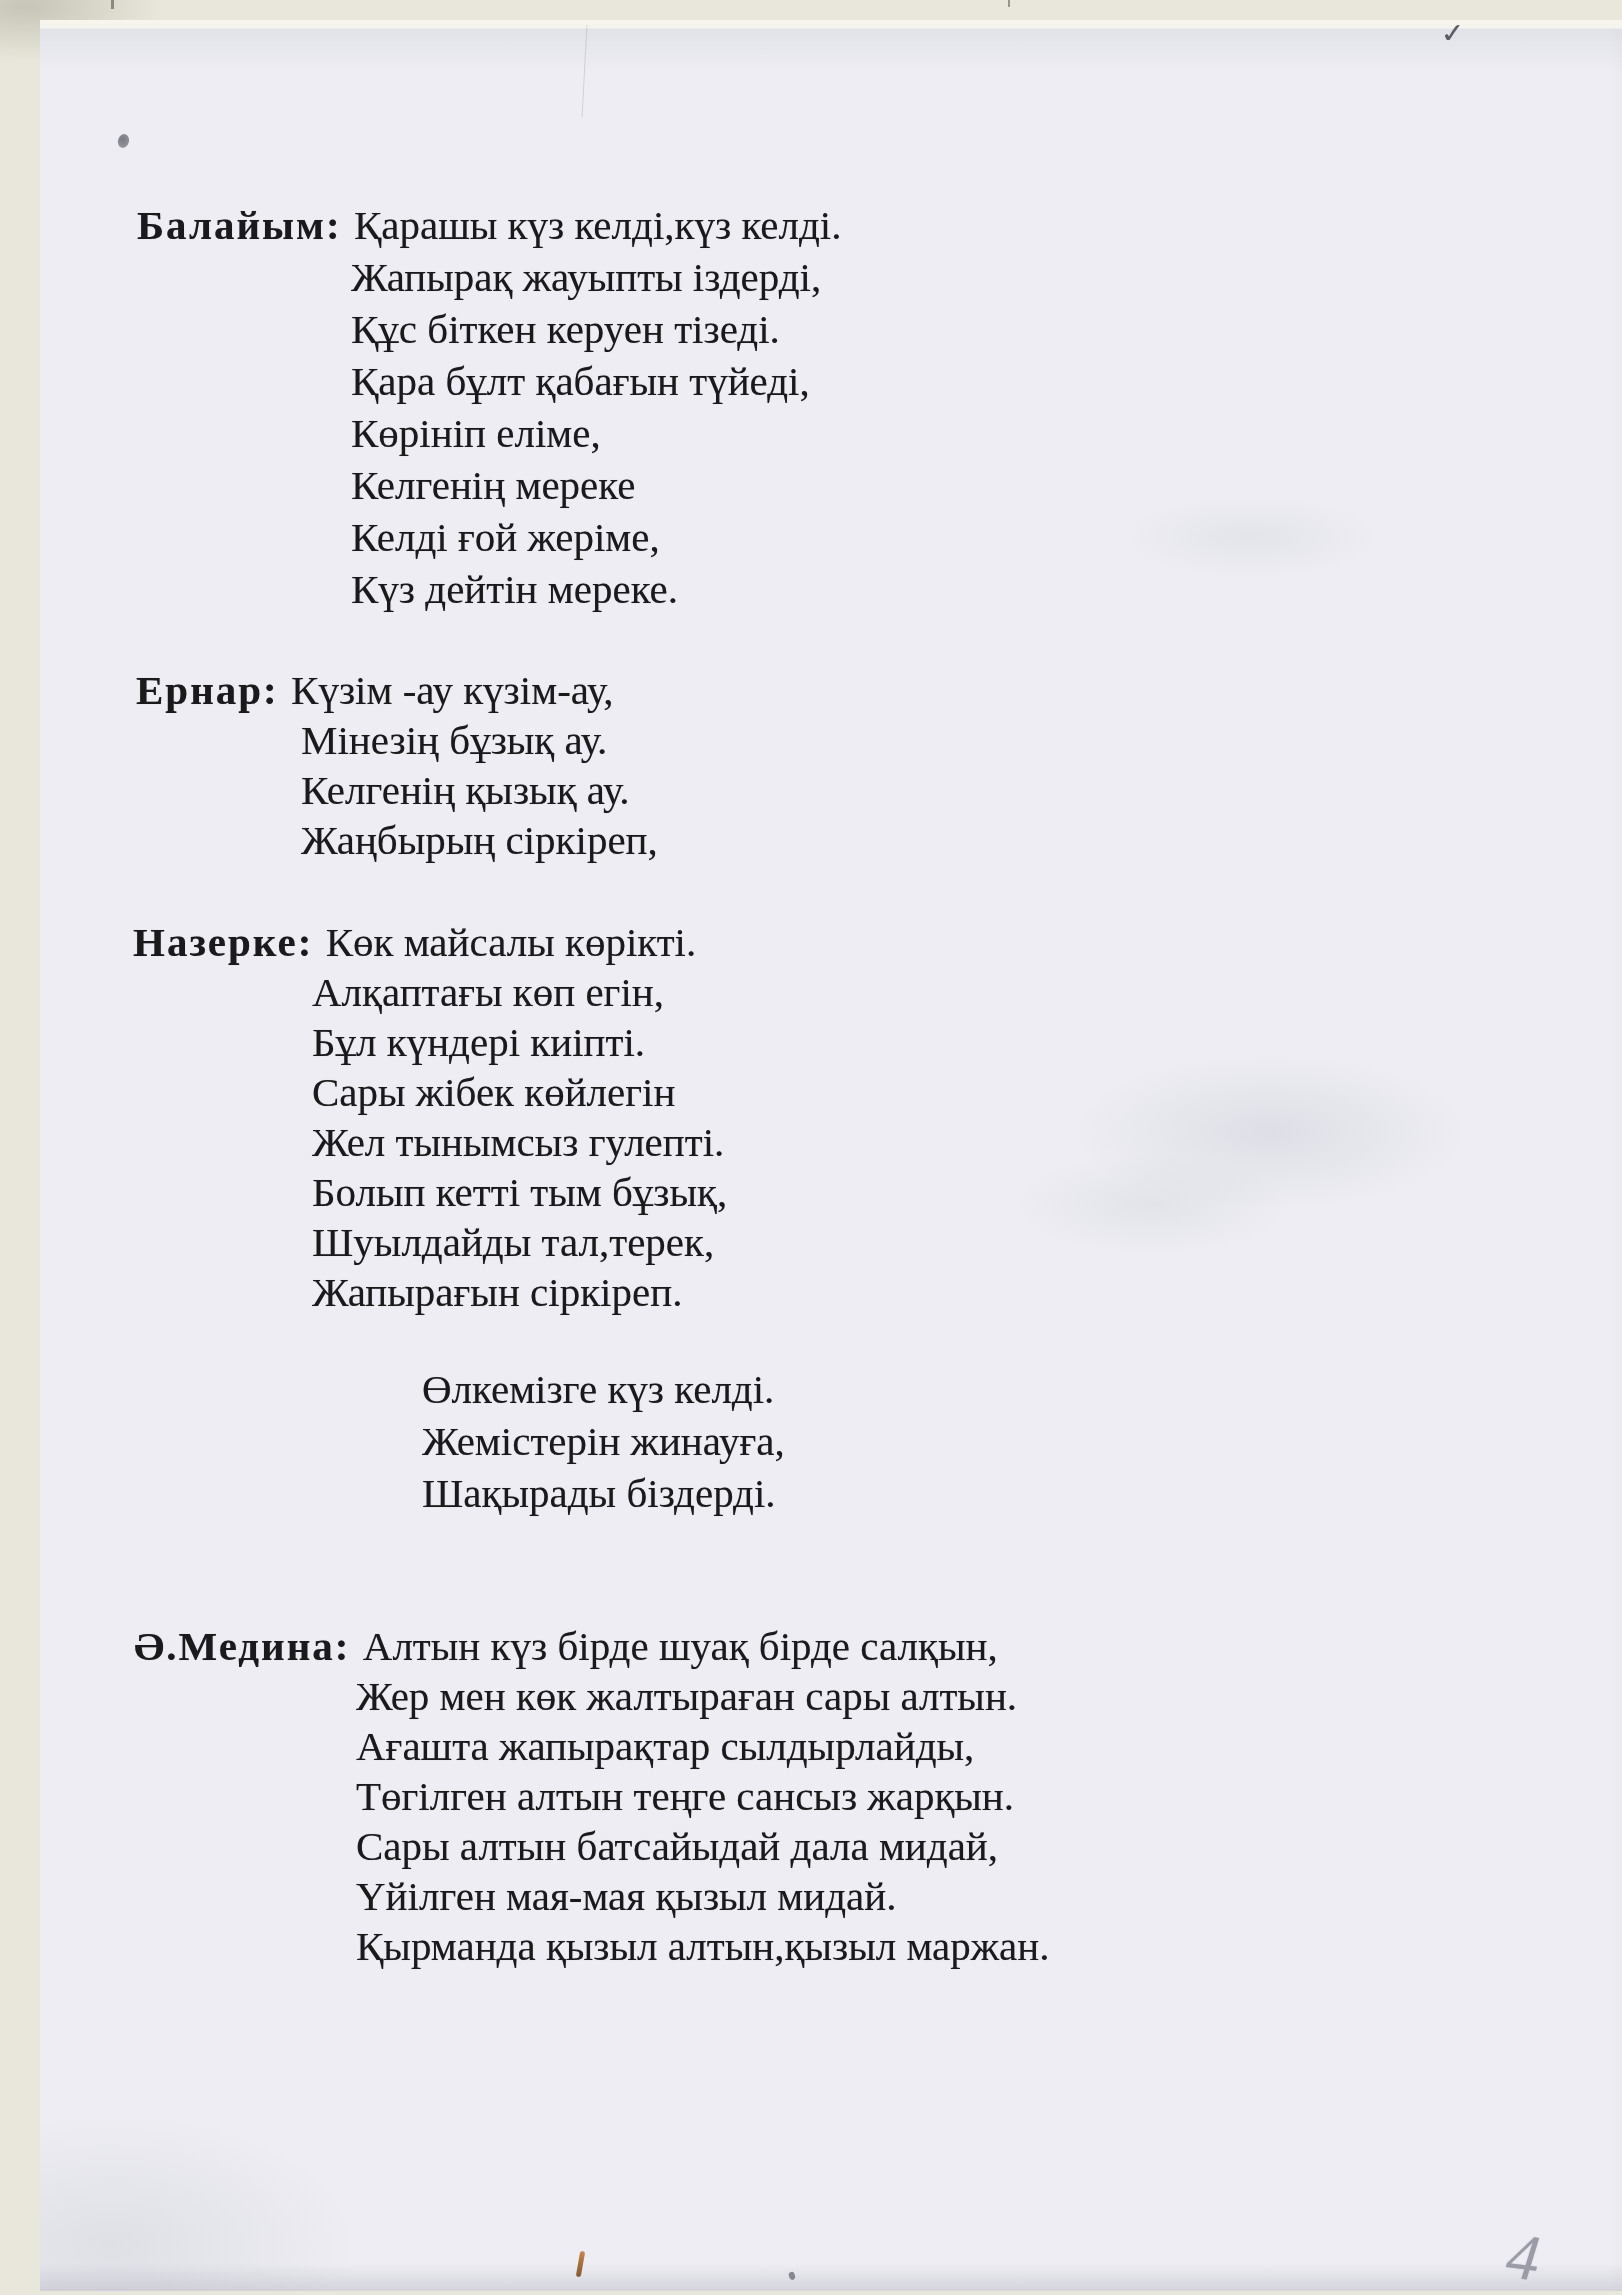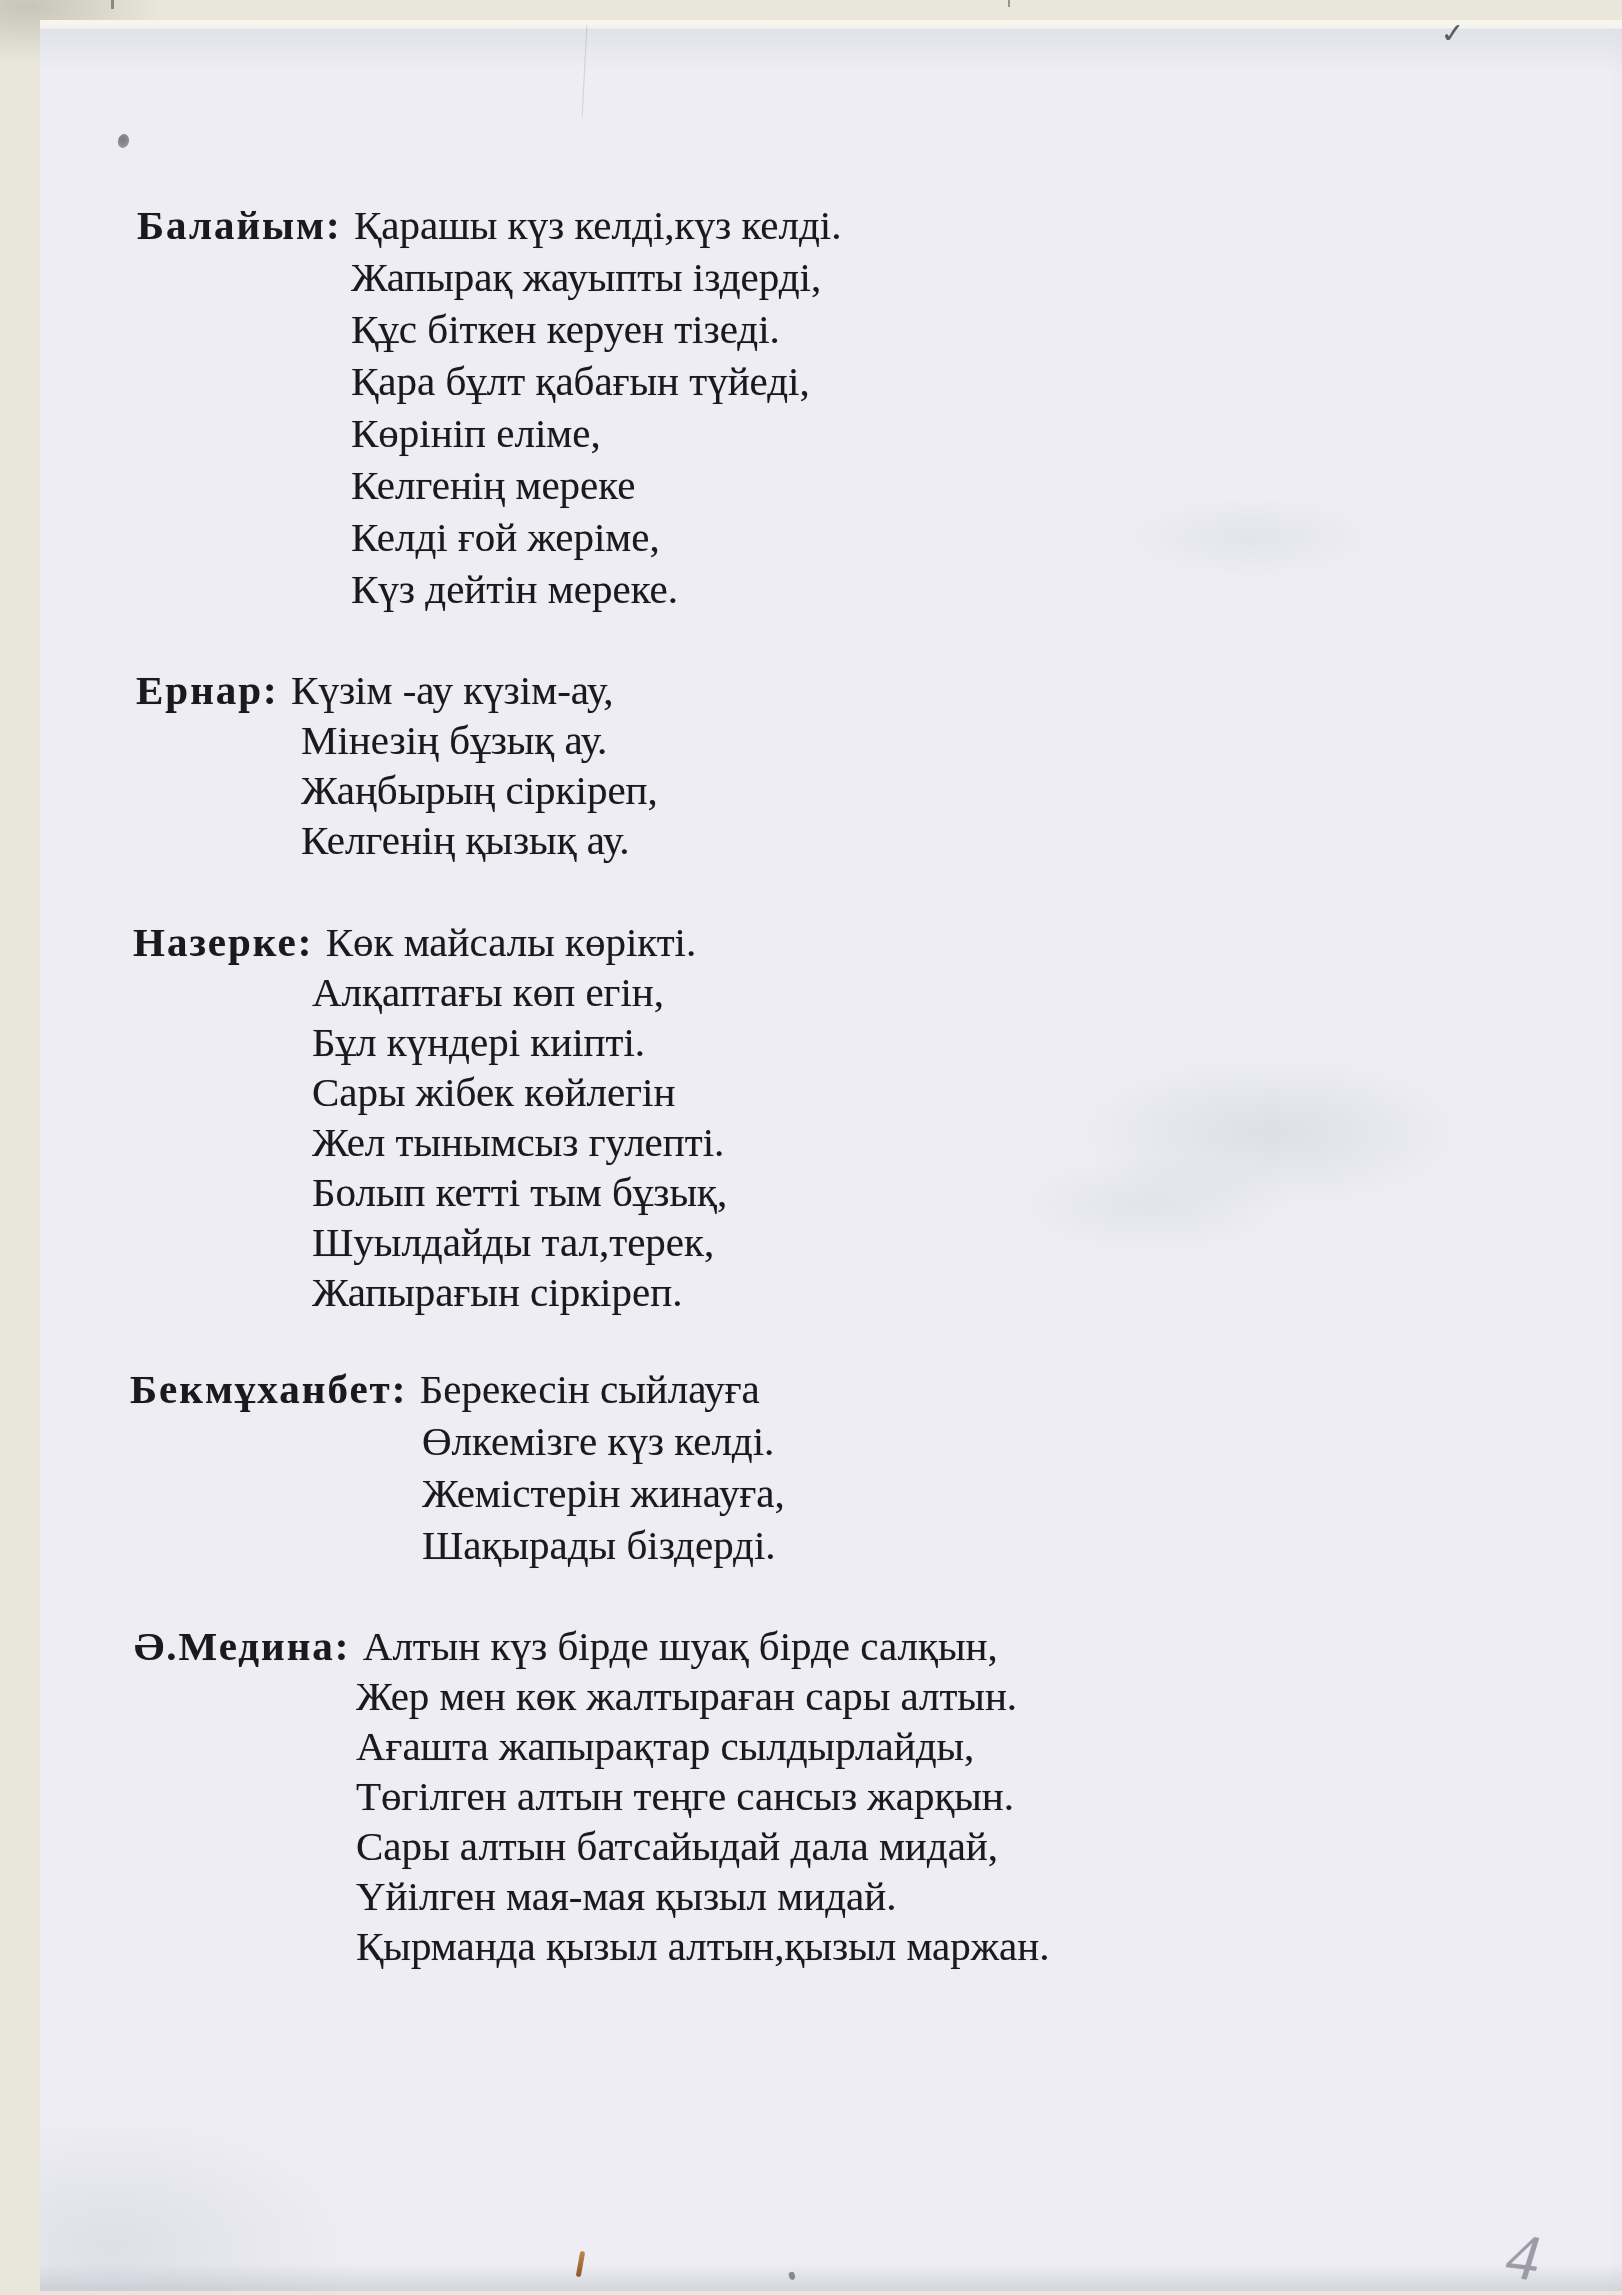--- a/index.html
+++ b/index.html
@@ -90,37 +90,36 @@
       <div class="line cont">Қара бұлт қабағын түйеді,</div>
       <div class="line cont">Көрініп еліме,</div>
       <div class="line cont">Келгенің мереке</div>
       <div class="line cont">Келді ғой жеріме,</div>
       <div class="line cont">Күз дейтін мереке.</div>
     </section>
 
     <section class="stanza s2">
       <div class="line first"><span class="speaker">Ернар:</span><span class="txt">Күзім -ау күзім-ау,</span></div>
       <div class="line cont">Мінезің бұзық ау.</div>
+      <div class="line cont">Келгенің қызық ау.</div>
       <div class="line cont">Жаңбырың сіркіреп,</div>
-      <div class="line cont">Келгенің қызық ау.</div>
     </section>
 
     <section class="stanza s3">
       <div class="line first"><span class="speaker">Назерке:</span><span class="txt">Көк майсалы көрікті.</span></div>
       <div class="line cont">Алқаптағы көп егін,</div>
       <div class="line cont">Бұл күндері киіпті.</div>
       <div class="line cont">Сары жібек көйлегін</div>
       <div class="line cont">Жел тынымсыз гулепті.</div>
       <div class="line cont">Болып кетті тым бұзық,</div>
       <div class="line cont">Шуылдайды тал,терек,</div>
       <div class="line cont">Жапырағын сіркіреп.</div>
     </section>
 
     <section class="stanza s4">
-      <div class="line first"><span class="speaker">Бекмұханбет:</span><span class="txt">Берекесін сыйлауға</span></div>
       <div class="line cont">Өлкемізге күз келді.</div>
       <div class="line cont">Жемістерін жинауға,</div>
       <div class="line cont">Шақырады біздерді.</div>
     </section>
 
     <section class="stanza s5">
       <div class="line first"><span class="speaker">Ә.Медина:</span><span class="txt">Алтын күз бірде шуақ бірде салқын,</span></div>
       <div class="line cont">Жер мен көк жалтыраған сары алтын.</div>
       <div class="line cont">Ағашта жапырақтар сылдырлайды,</div>
       <div class="line cont">Төгілген алтын теңге сансыз жарқын.</div>

